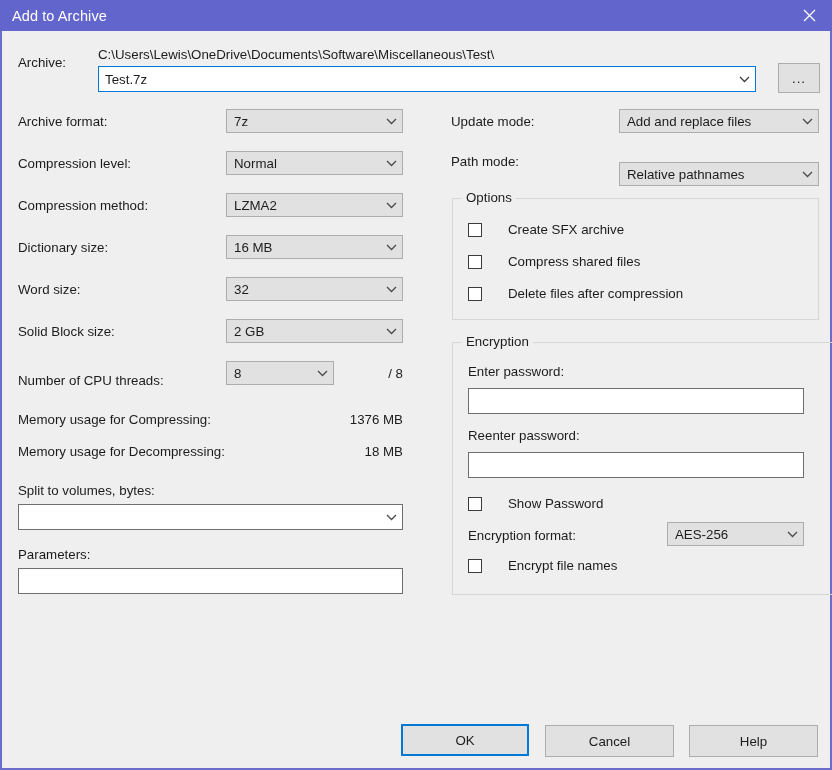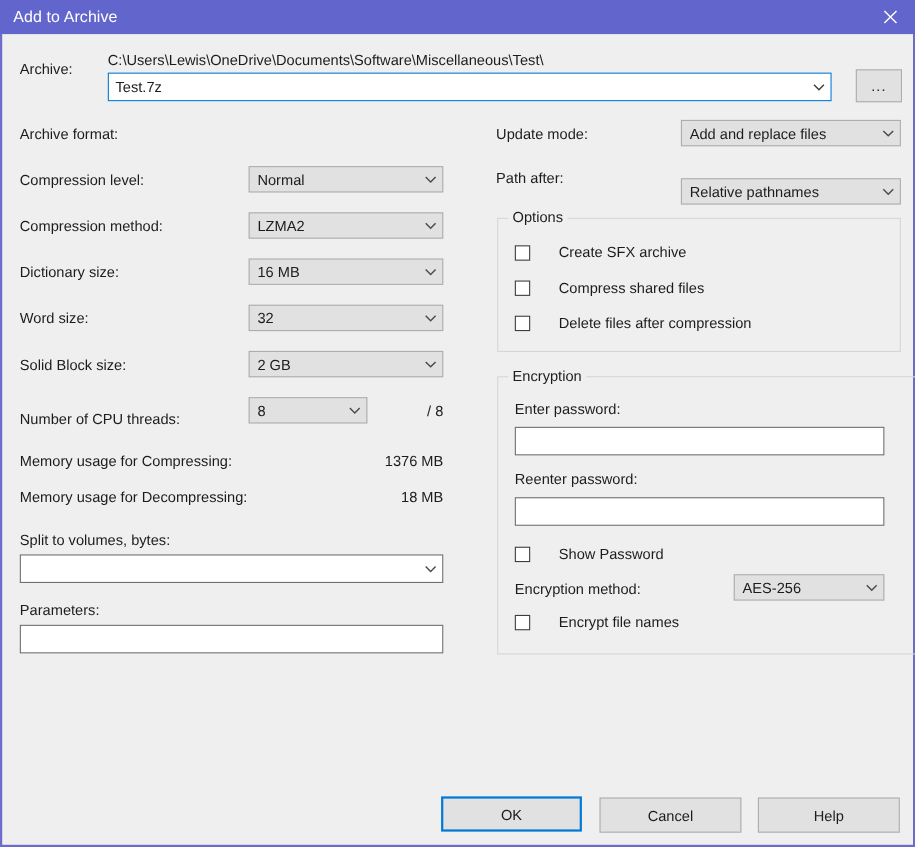--- a/index.html
+++ b/index.html
@@ -180,20 +180,28 @@
     <span class="carrow">
       <svg class="chev" width="11" height="7" viewBox="0 0 11 7">
           <polyline points="1,1 5.5,5.5 10,1" fill="none" stroke="#3c3c3c" stroke-width="1.3"></polyline>
         </svg>
     </span>
   </div>
 
   <div class="browse-btn" style="left:776px; top:63px; width:42px; height:30px;">...</div>
 
   <div class="lbl" style="left:16px; top:114px;">Archive format:</div>
+  <div class="combo" style="left:224px; top:109px; width:177px;">
+    <span class="cval">7z</span>
+    <span class="carrow">
+      <svg class="chev" width="11" height="7" viewBox="0 0 11 7">
+          <polyline points="1,1 5.5,5.5 10,1" fill="none" stroke="#4a4a4a" stroke-width="1.3"></polyline>
+        </svg>
+    </span>
+  </div>
 
   <div class="lbl" style="left:16px; top:156px;">Compression level:</div>
   <div class="combo" style="left:224px; top:151px; width:177px;">
     <span class="cval">Normal</span>
     <span class="carrow">
       <svg class="chev" width="11" height="7" viewBox="0 0 11 7">
           <polyline points="1,1 5.5,5.5 10,1" fill="none" stroke="#4a4a4a" stroke-width="1.3"></polyline>
         </svg>
     </span>
   </div>
@@ -273,21 +281,21 @@
   <div class="lbl" style="left:449px; top:114px;">Update mode:</div>
   <div class="combo" style="left:617px; top:109px; width:200px;">
     <span class="cval">Add and replace files</span>
     <span class="carrow">
       <svg class="chev" width="11" height="7" viewBox="0 0 11 7">
           <polyline points="1,1 5.5,5.5 10,1" fill="none" stroke="#4a4a4a" stroke-width="1.3"></polyline>
         </svg>
     </span>
   </div>
 
-  <div class="lbl" style="left:449px; top:154px;">Path after:</div>
+  <div class="lbl" style="left:449px; top:154px;">Path mode:</div>
   <div class="combo" style="left:617px; top:162px; width:200px;">
     <span class="cval">Relative pathnames</span>
     <span class="carrow">
       <svg class="chev" width="11" height="7" viewBox="0 0 11 7">
           <polyline points="1,1 5.5,5.5 10,1" fill="none" stroke="#4a4a4a" stroke-width="1.3"></polyline>
         </svg>
     </span>
   </div>
 
   <div class="groupbox" style="left:450px; top:198px; width:367px; height:122px;">
@@ -318,21 +326,21 @@
     <div class="lbl" style="left:15px; top:85px;">Reenter password:</div>
     <div class="textbox" style="left:15px; top:109px; width:336px;">
       <span class="tval"></span>
     </div>
 
     <div class="checkrow" style="left:15px; top:153px;">
       <span class="cbox"></span>
       <span class="ctxt">Show Password</span>
     </div>
 
-    <div class="lbl" style="left:15px; top:185px;">Encryption method:</div>
+    <div class="lbl" style="left:15px; top:185px;">Encryption format:</div>
     <div class="combo" style="left:214px; top:179px; width:137px;">
       <span class="cval">AES-256</span>
       <span class="carrow">
         <svg class="chev" width="11" height="7" viewBox="0 0 11 7">
             <polyline points="1,1 5.5,5.5 10,1" fill="none" stroke="#4a4a4a" stroke-width="1.3"></polyline>
           </svg>
       </span>
     </div>
 
     <div class="checkrow" style="left:15px; top:215px;justify-content:flex-end;">

